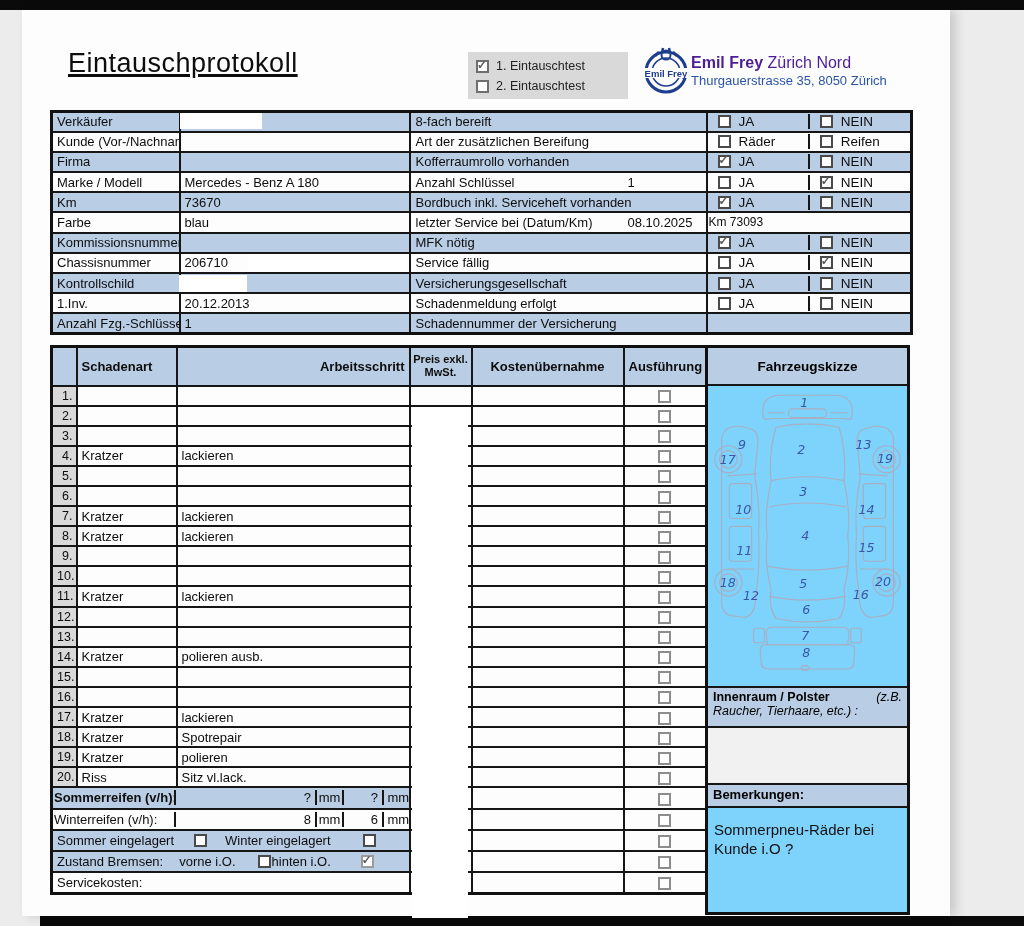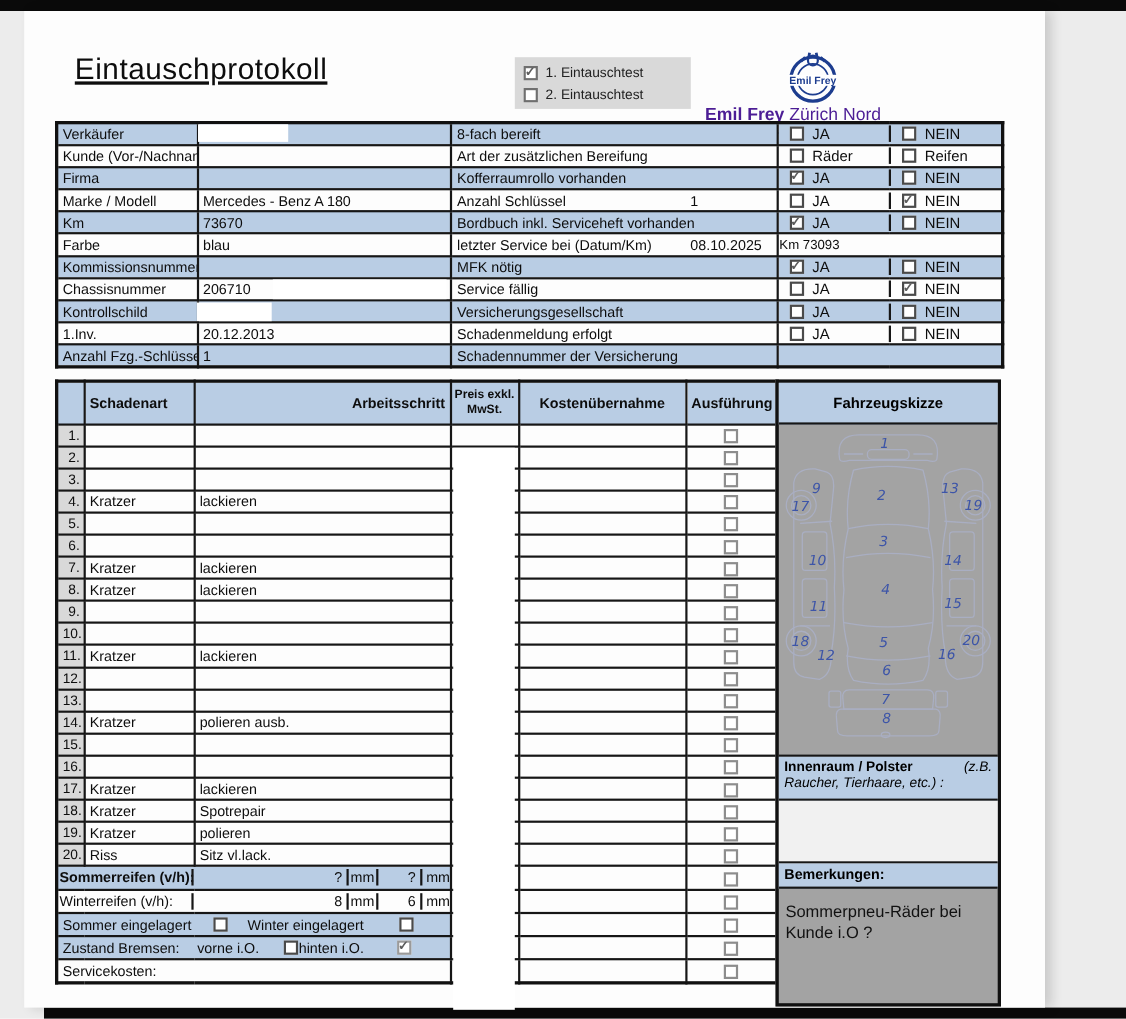--- a/index.html
+++ b/index.html
@@ -5,21 +5,21 @@
   html,body{margin:0;padding:0;}
   body{width:1024px;height:926px;background:#ececec;font-family:"Liberation Sans",sans-serif;position:relative;overflow:hidden;}
   #screen{position:absolute;inset:0;}
   .bar{position:absolute;background:#0a0a0a;}
   #page{position:absolute;left:22px;top:10px;width:928px;height:906px;background:#fdfdfd;box-shadow:6px 0 10px rgba(0,0,0,.15);}
 
   
   #title{position:absolute;left:68px;top:48px;font-size:27px;font-weight:normal;color:#0d0d0d;text-decoration:underline;text-decoration-thickness:3px;letter-spacing:.5px;}
   #tests{position:absolute;left:468px;top:52px;width:160px;height:47px;background:#d9d9d9;padding:4px 0 0 8px;box-sizing:border-box;}
   .test-row{display:flex;align-items:center;gap:7px;height:20px;font-size:12.5px;color:#222;}
-  #logo{position:absolute;left:641px;top:46px;display:flex;align-items:center;flex-direction:column;}
+  #logo{position:absolute;left:641px;top:46px;display:flex;align-items:center;}
   #logo-text .l1{font-size:16px;color:#4c1d95;}
   #logo-text .l1 b{font-weight:bold;}
   #logo-text .l2{font-size:13px;color:#2a55a5;margin-top:1px;}
 
   
   .cb{display:inline-block;width:13px;height:13px;min-width:13px;background:#fff;border:2px solid #6f6f6f;box-sizing:border-box;position:relative;}
   .cb.dark{border-color:#4a4a4a;}
   .cb.checked::after{content:"\2713";position:absolute;left:-1px;top:-4px;font-size:12px;font-weight:bold;color:#5c5c5c;}
 
   
@@ -54,21 +54,21 @@
   .tyre-flex>div{display:flex;align-items:center;box-sizing:border-box;}
   .ty-l{width:125px;padding-left:5px;font-weight:bold;}
   .ty-l.nb{font-weight:normal;}
   .ty-v1{width:141px;justify-content:flex-end;padding-right:4px;border-left:2px solid #161616;}
   .ty-u1{width:27px;justify-content:center;border-left:2px solid #161616;}
   .ty-v2{width:40px;justify-content:flex-end;padding-right:4px;border-left:2px solid #161616;}
   .ty-u2{flex:1;justify-content:center;border-left:2px solid #161616;}
   .inline-row{display:flex;align-items:center;height:100%;}
 
   
-  #sketch-panel{position:absolute;left:705px;top:345px;width:205px;height:570px;border:3px solid #111;box-sizing:border-box;background:#a3a3a3;}
+  #sketch-panel{position:absolute;left:705px;top:345px;width:205px;height:570px;border:3px solid #111;box-sizing:border-box;background:#7dd3fc;}
   .panel-h{background:#b9cde4;border-bottom:2px solid #161616;font-weight:bold;text-align:center;font-size:13.5px;line-height:37px;height:38px;box-sizing:border-box;}
   #sketch-area{height:302px;border-bottom:2px solid #161616;box-sizing:border-box;}
   #interior-h{height:40px;background:#b9cde4;border-bottom:2px solid #161616;box-sizing:border-box;padding:2px 5px;font-size:12.5px;}
   #interior-h .line1{display:flex;justify-content:space-between;}
   #interior-h .t{font-weight:bold;}
   #interior-h .hint{font-style:italic;}
   #interior-box{height:57px;background:#f1f1f1;border-bottom:2px solid #161616;box-sizing:border-box;}
   #remarks-h{height:23px;background:#b9cde4;border-bottom:2px solid #161616;box-sizing:border-box;font-weight:bold;font-size:13px;line-height:20px;padding-left:5px;}
   #remarks-box{padding:13px 6px;font-size:15px;line-height:1.25;color:#111;}
 

